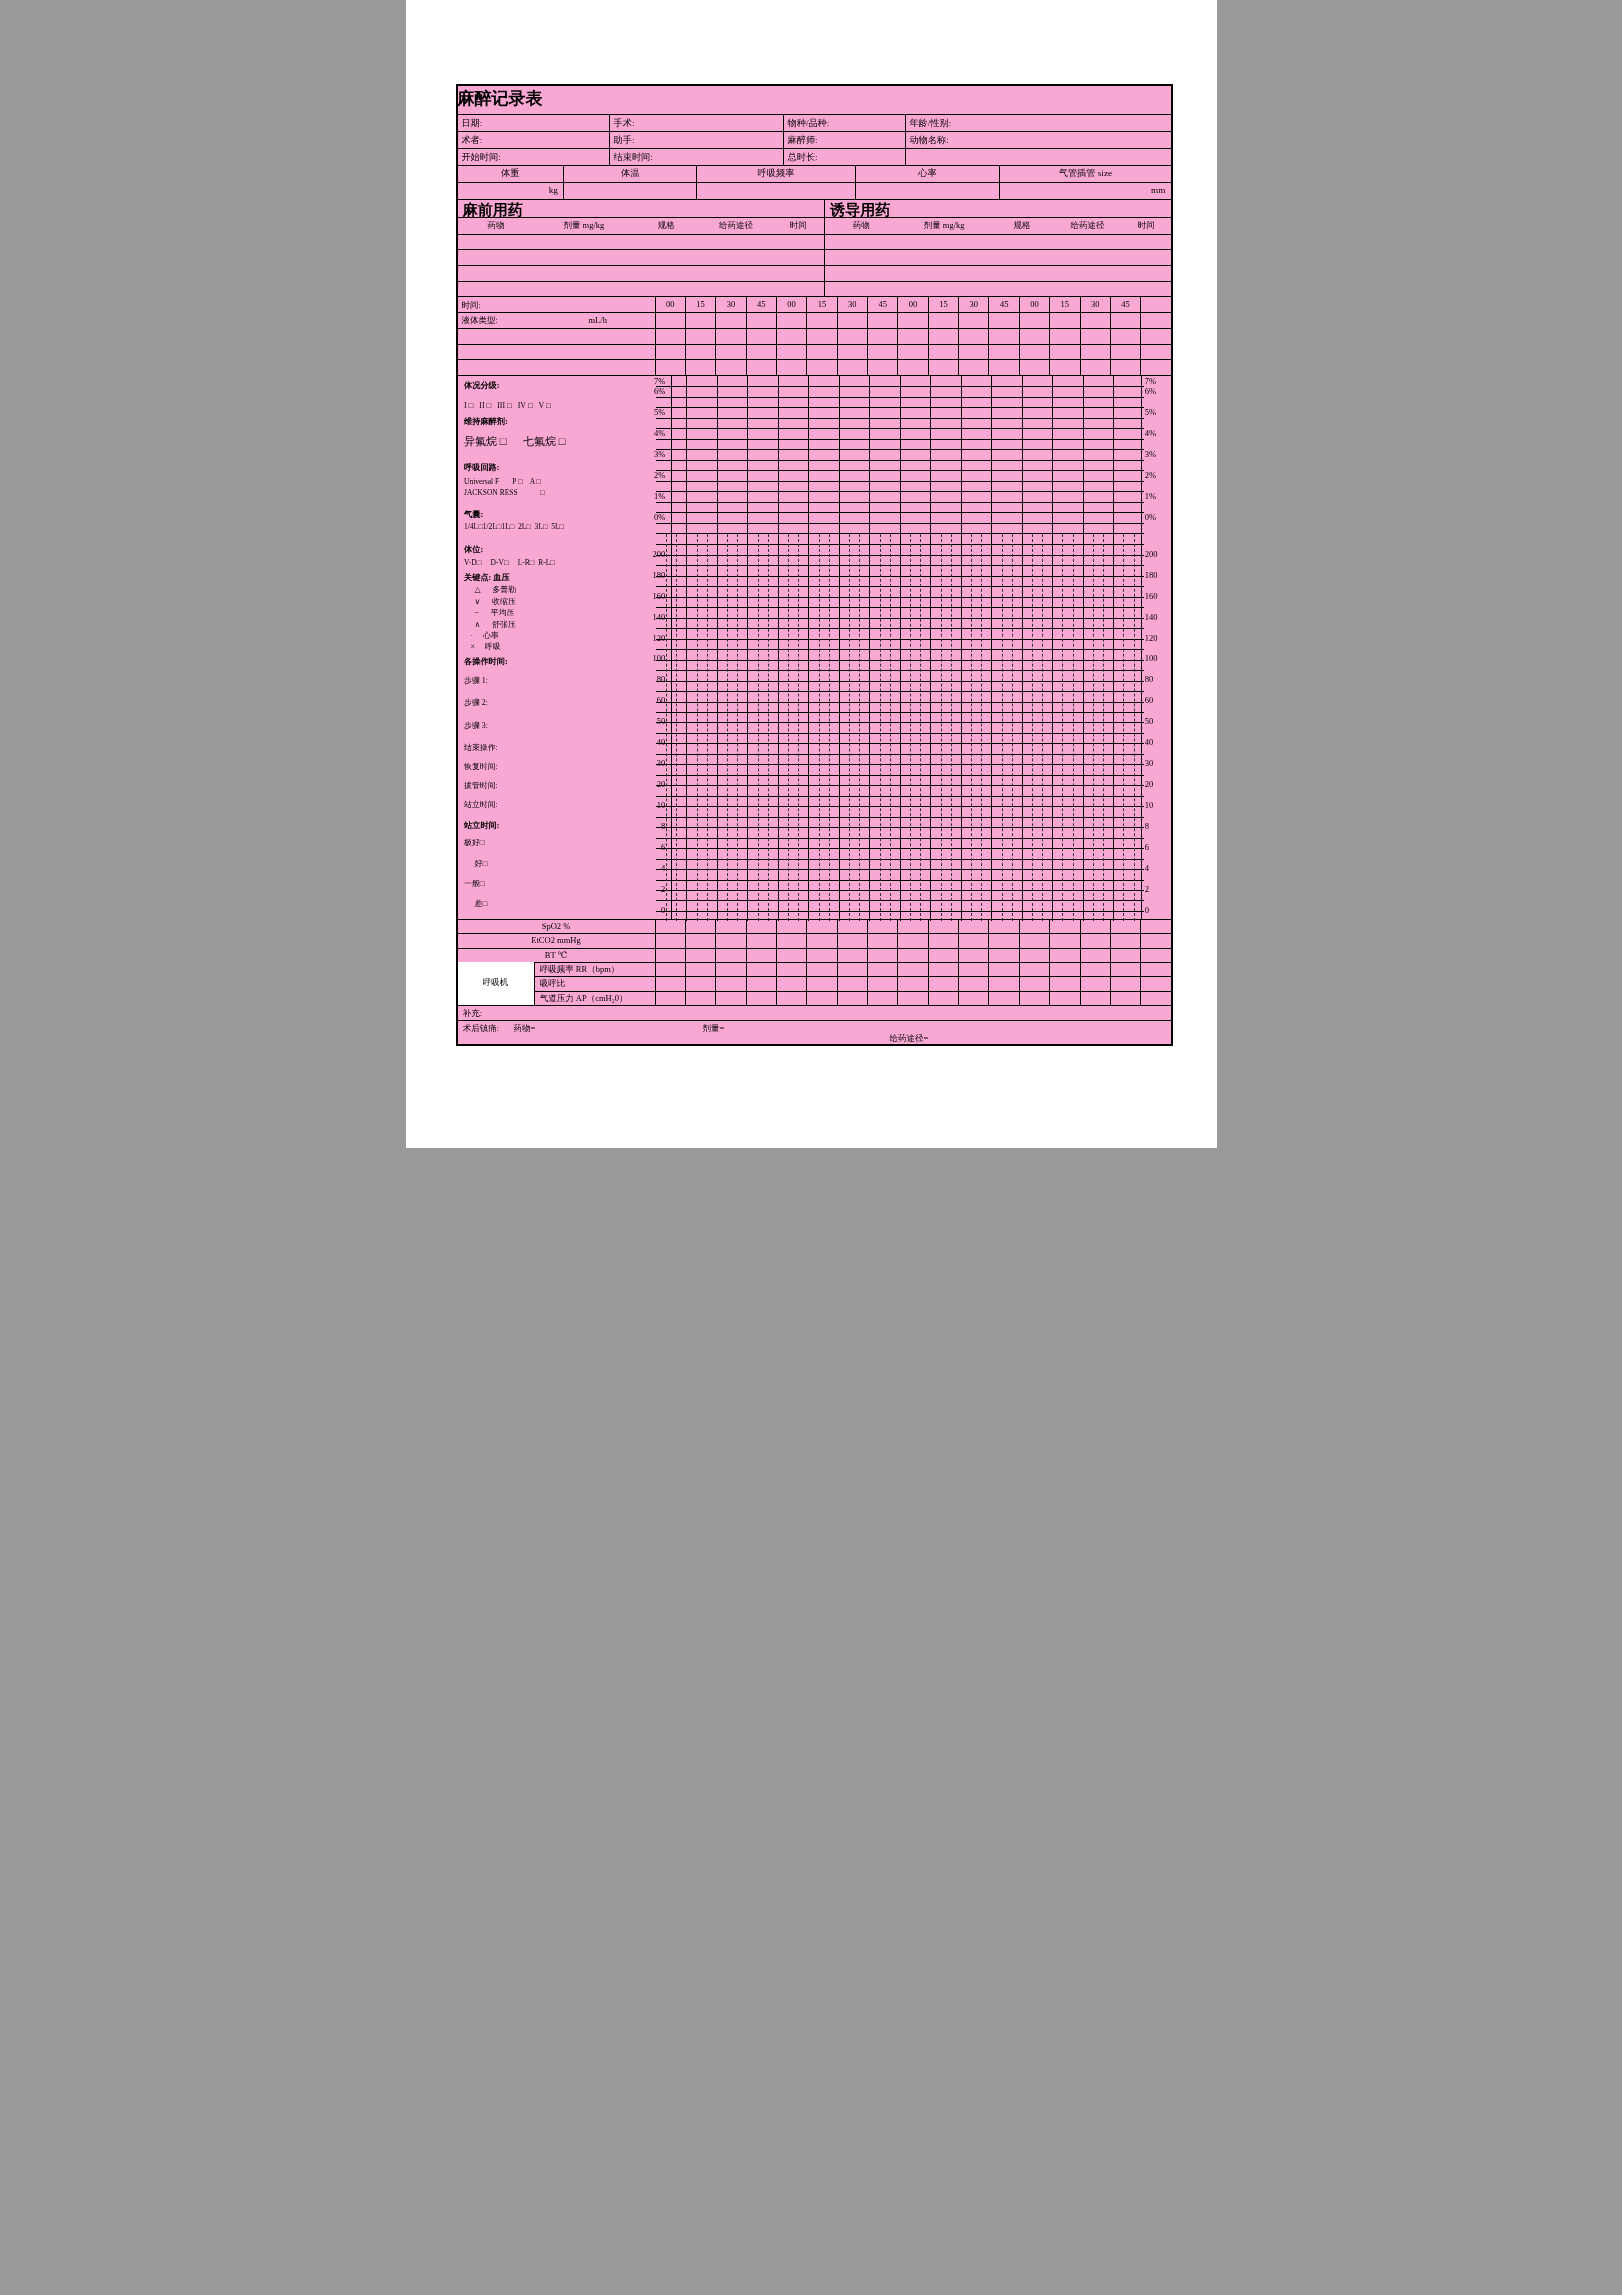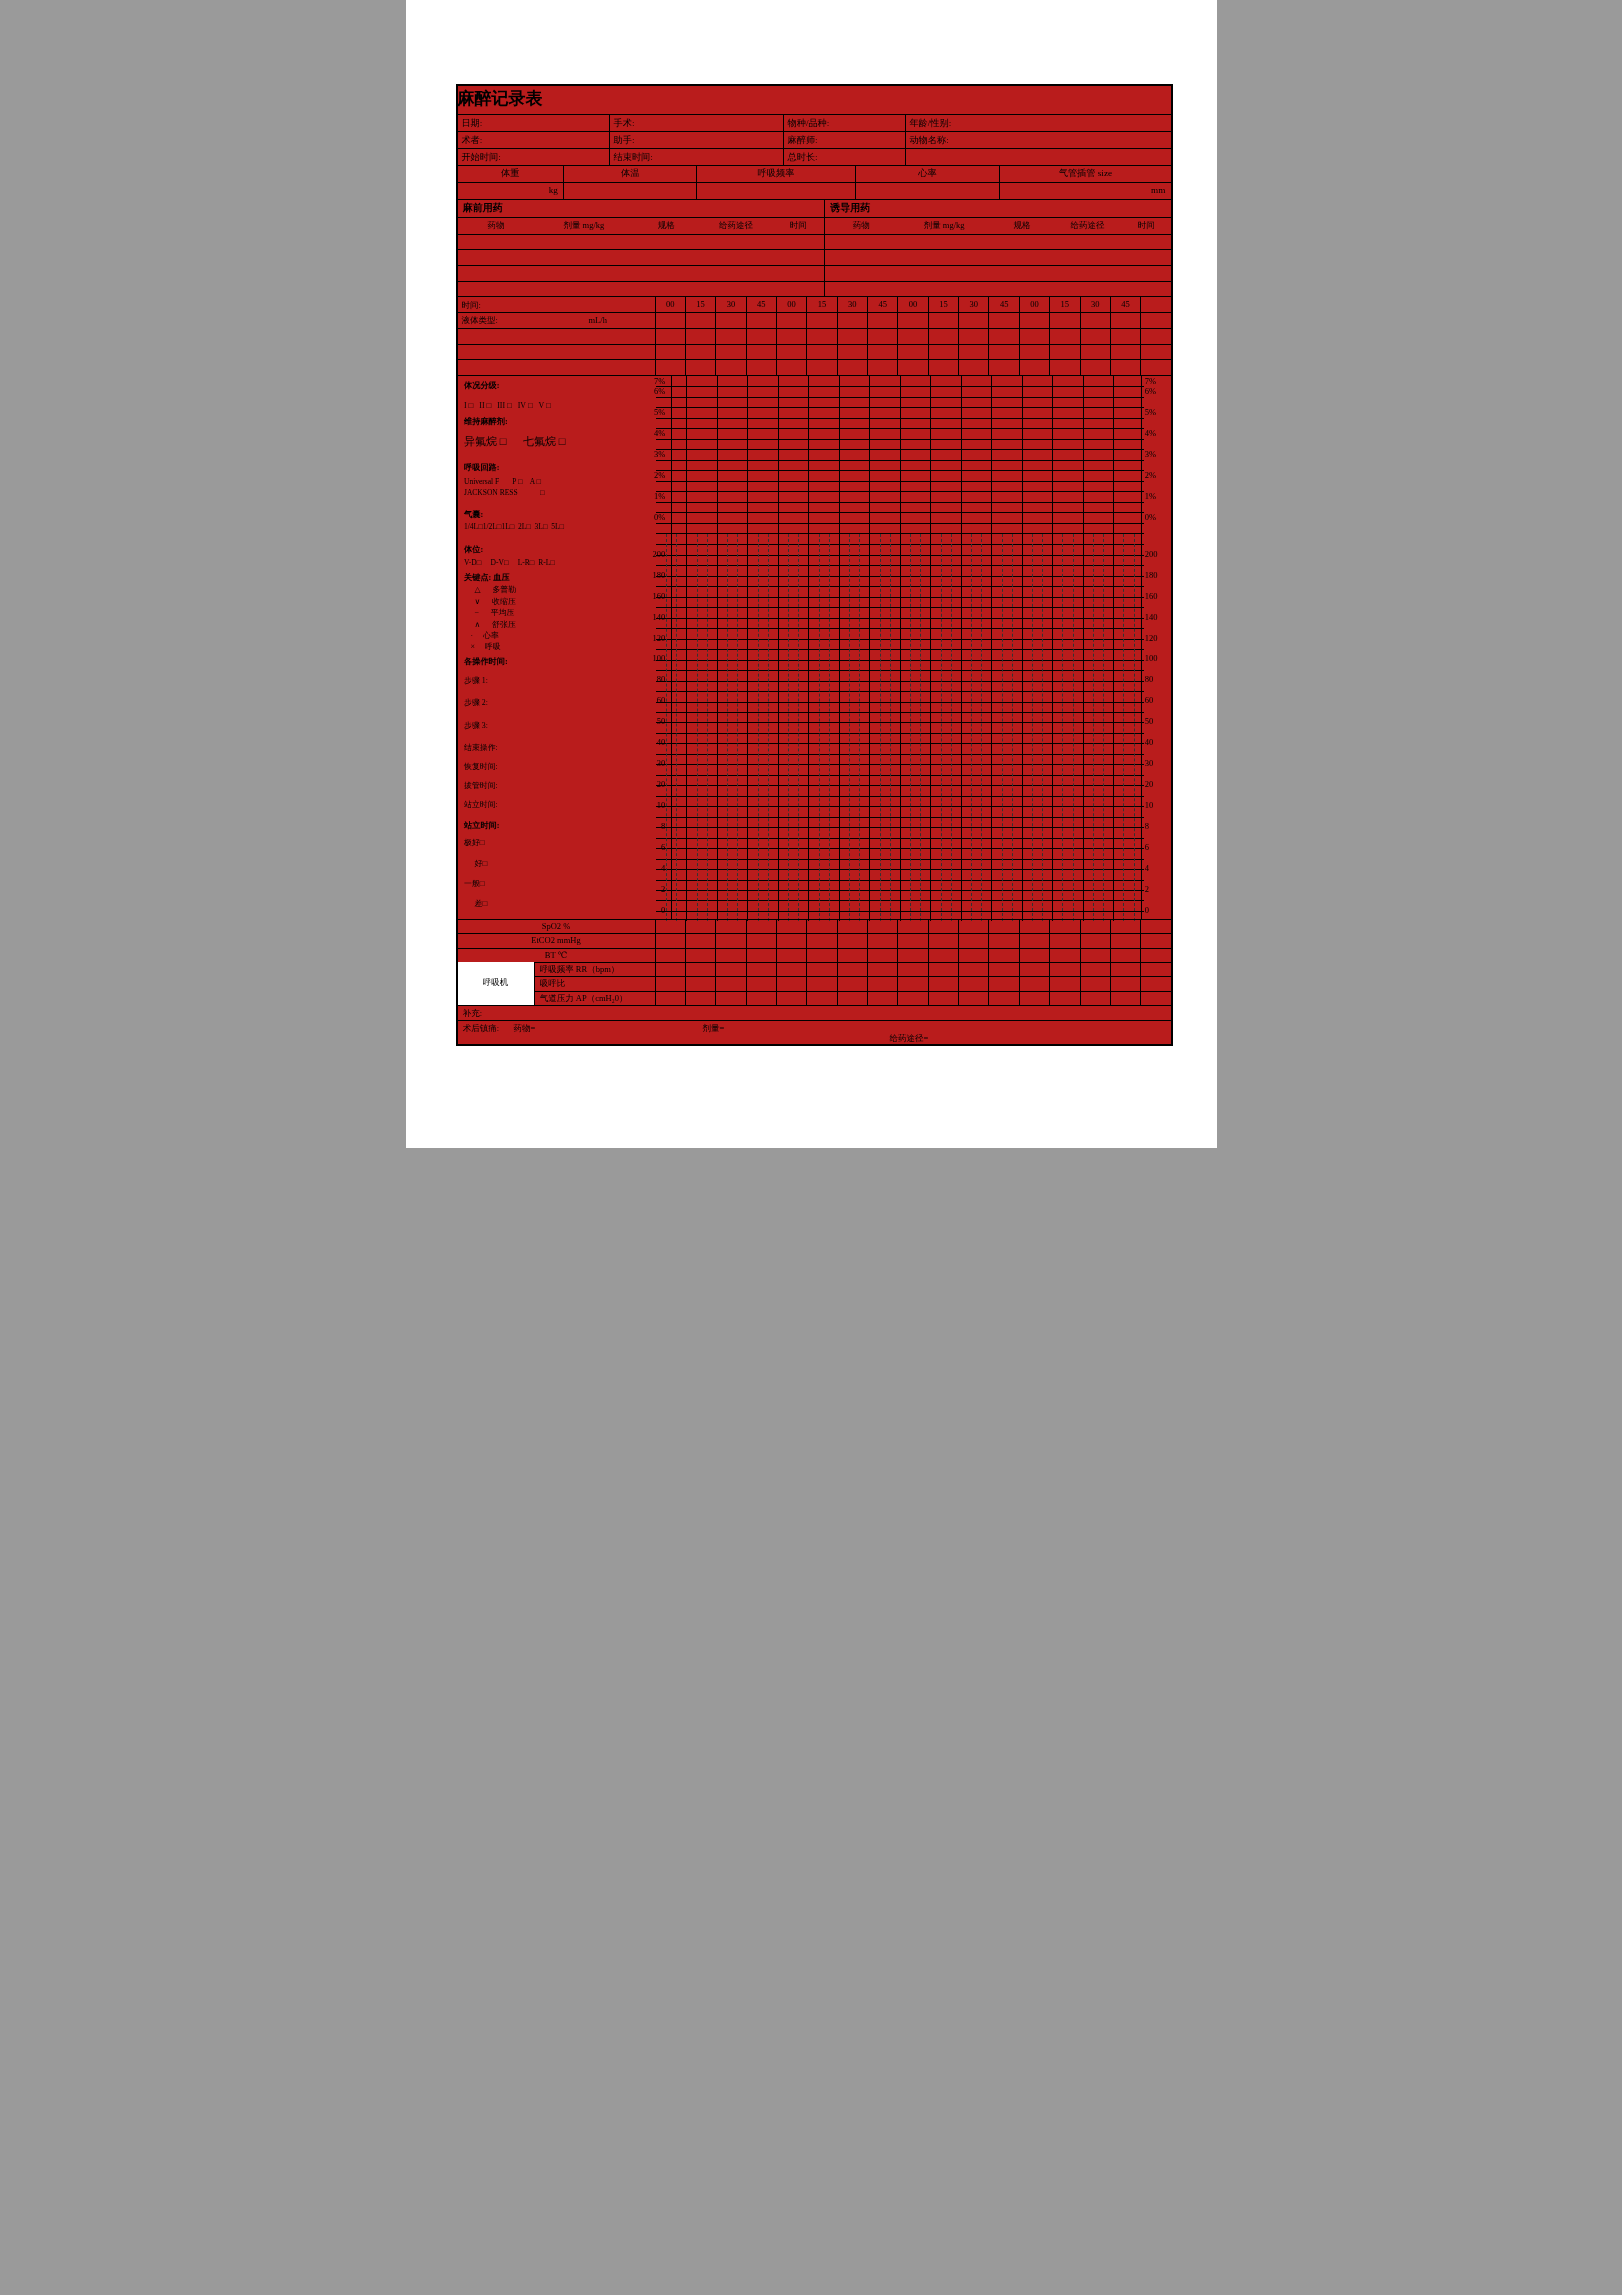--- a/index.html
+++ b/index.html
@@ -3,21 +3,21 @@
 <meta charset="utf-8">
 <style>
   html,body { margin:0; padding:0; background:#9a9a9a; }
   .page {
     position:relative; width:811px; height:1148px; background:#ffffff;
     margin:0 auto; overflow:hidden;
     font-family:"Liberation Serif","DejaVu Serif",serif; color:#000;
   }
   .sheet {
     position:absolute; left:50px; top:84px; width:717px;
-    border:2px solid #000; box-sizing:border-box; background:#b91c1c;
+    border:2px solid #000; box-sizing:border-box; background:#f9a8d4;
   }
   .sheet * { box-sizing:border-box; }
 
   
   .trow { position:relative; display:flex; border-top:1.3px solid #000; }
   .trow.first { border-top:none; }
 
   .title-row { height:28px; line-height:26px; text-align:center;
                font-size:17px; font-weight:bold; }
 
@@ -25,21 +25,21 @@
   .info-cell { height:100%; border-left:1.3px solid #000; padding:2px 3.9px;
                font-size:9.2px; line-height:13px; }
   .info-cell:first-child { border-left:none; }
 
   .meas-row { height:17px; }
   .meas-cell { height:100%; border-left:1.3px solid #000; font-size:9.2px;
                line-height:15.7px; text-align:center; }
   .meas-cell:first-child { border-left:none; }
   .meas-cell.unit { text-align:right; padding-right:5.2px; }
 
-  .med-title-row { height:18.3px; font-size:10px; font-weight:bold;align-items:flex-end; }
+  .med-title-row { height:18.3px; font-size:15px; font-weight:bold;align-items:flex-end; }
   .med-sub-row   { height:16.4px; font-size:8.5px; }
   .med-data-row  { height:15.7px; }
   .half { width:51.4%; height:100%; padding:1.3px 5.2px; }
   .half.r { width:48.6%; border-left:1.3px solid #000; }
   .subcols { display:flex; align-items:center; padding:0; }
   .subcols span { display:block; text-align:center; }
   .sc0{width:21%}.sc1{width:27%}.sc2{width:18%}.sc3{width:20%}.sc4{width:14%}
 
   
   .slot-row { font-size:8.5px; }

